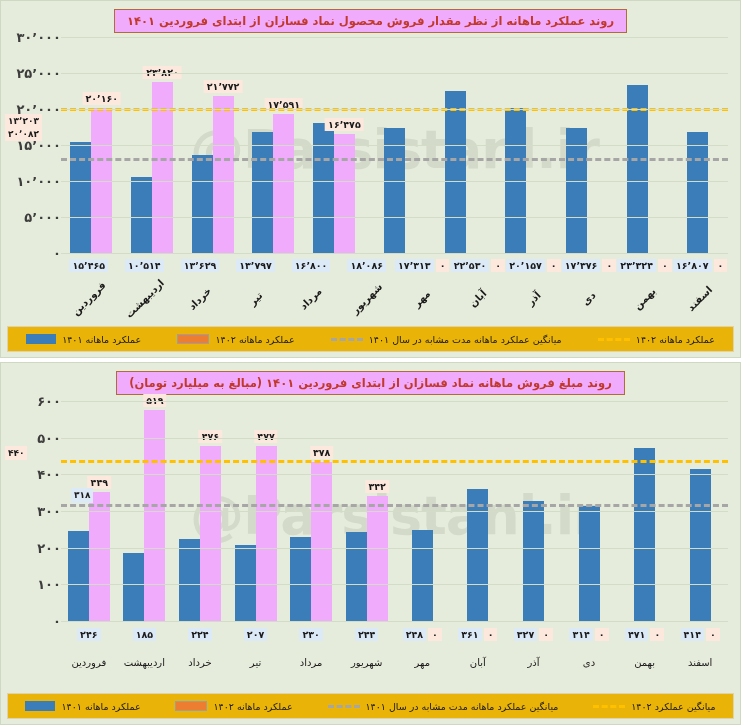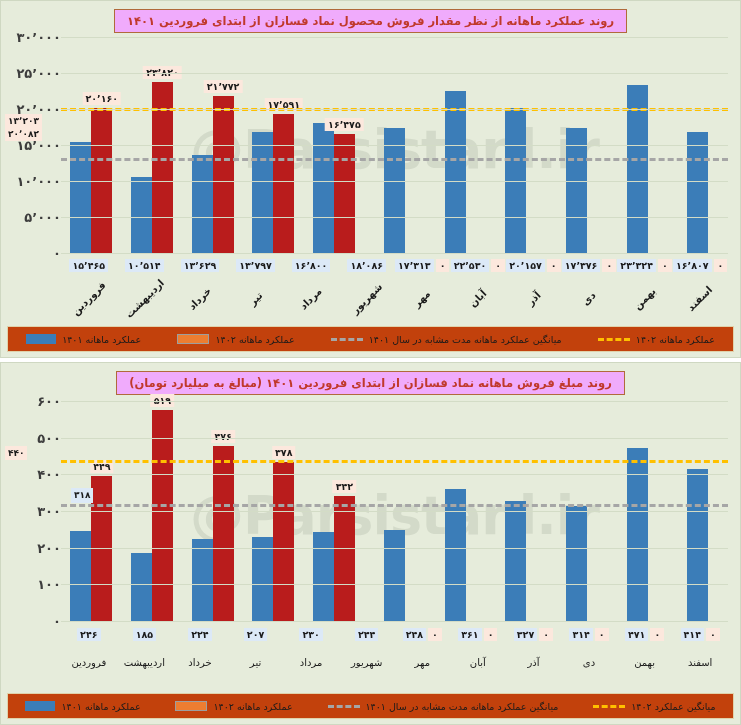--- a/index.html
+++ b/index.html
@@ -86,21 +86,21 @@
     flex-direction:row-reverse;
     align-items:flex-end;
     justify-content:center;
     gap:0px;
   }
   .bar{
     width:21px;
     position:relative;
   }
   .bar.blue{background:#3b7db8;}
-  .bar.orange{background:#b91c1c;}
+  .bar.orange{background:#f0abfc;}
 
   .val-top{
     position:absolute;
     bottom:100%;
     left:50%;
     transform:translateX(-50%);
     margin-bottom:3px;
     background:#fce8dd;
     color:#1a1a1a;
     font-size:9.5px;
@@ -160,21 +160,21 @@
   }
   #x-top .xl{
     transform:rotate(-45deg);
     transform-origin:center center;
     font-weight:bold;
   }
 
   .legend{
     position:absolute;
     left:6px;right:6px;bottom:5px;
-    background:#c2410c;
+    background:#eab308;
     border:1px solid #e0d2ab;
     height:26px;
     display:flex;
     flex-direction:row-reverse;
     align-items:center;
     justify-content:space-around;
     padding:0 0;
     box-sizing:border-box;
   }
   .leg-item{
@@ -356,34 +356,40 @@
 <div class="panel" id="chart-bottom">
   <div class="chart-title">
     <span>روند مبلغ فروش ماهانه نماد فسازان از ابتدای فروردین ۱۴۰۱ (مبالغ به میلیارد تومان)</span>
   </div>
 
   <div class="plot" id="plot-bottom" style="top: 38px; height: 220px; left: 60px; right: 12px;">
     <div class="watermark">@Parsistanl.ir</div>
     <div class="bars" id="bars-bottom">
         <div class="group">
           <div class="bar blue" style="height: 90.2px;"></div>
-          <div class="bar orange" style="height: 145px;">
+          <div class="bar orange" style="height: 129px;">
             <div class="val-top">۴۴۹</div>
           </div>
         </div>
         <div class="group">
           <div class="bar blue" style="height: 67.8333px;"></div>
           <div class="bar orange" style="height: 211px;">
             <div class="val-top">۵۱۹</div>
           </div>
         </div>
         <div class="group">
           <div class="bar blue" style="height: 82.1333px;"></div>
           <div class="bar orange" style="height: 174.533px;">
             <div class="val-top">۴۷۶</div>
+          </div>
+        </div>
+        <div class="group">
+          <div class="bar blue" style="height: 75.9px;"></div>
+          <div class="bar orange" style="height: 174.9px;">
+            <div class="val-top">۴۷۷</div>
           </div>
         </div>
         <div class="group">
           <div class="bar blue" style="height: 84.3333px;"></div>
           <div class="bar orange" style="height: 159px;">
             <div class="val-top">۳۷۸</div>
           </div>
         </div>
         <div class="group">
           <div class="bar blue" style="height: 89.4667px;"></div>

